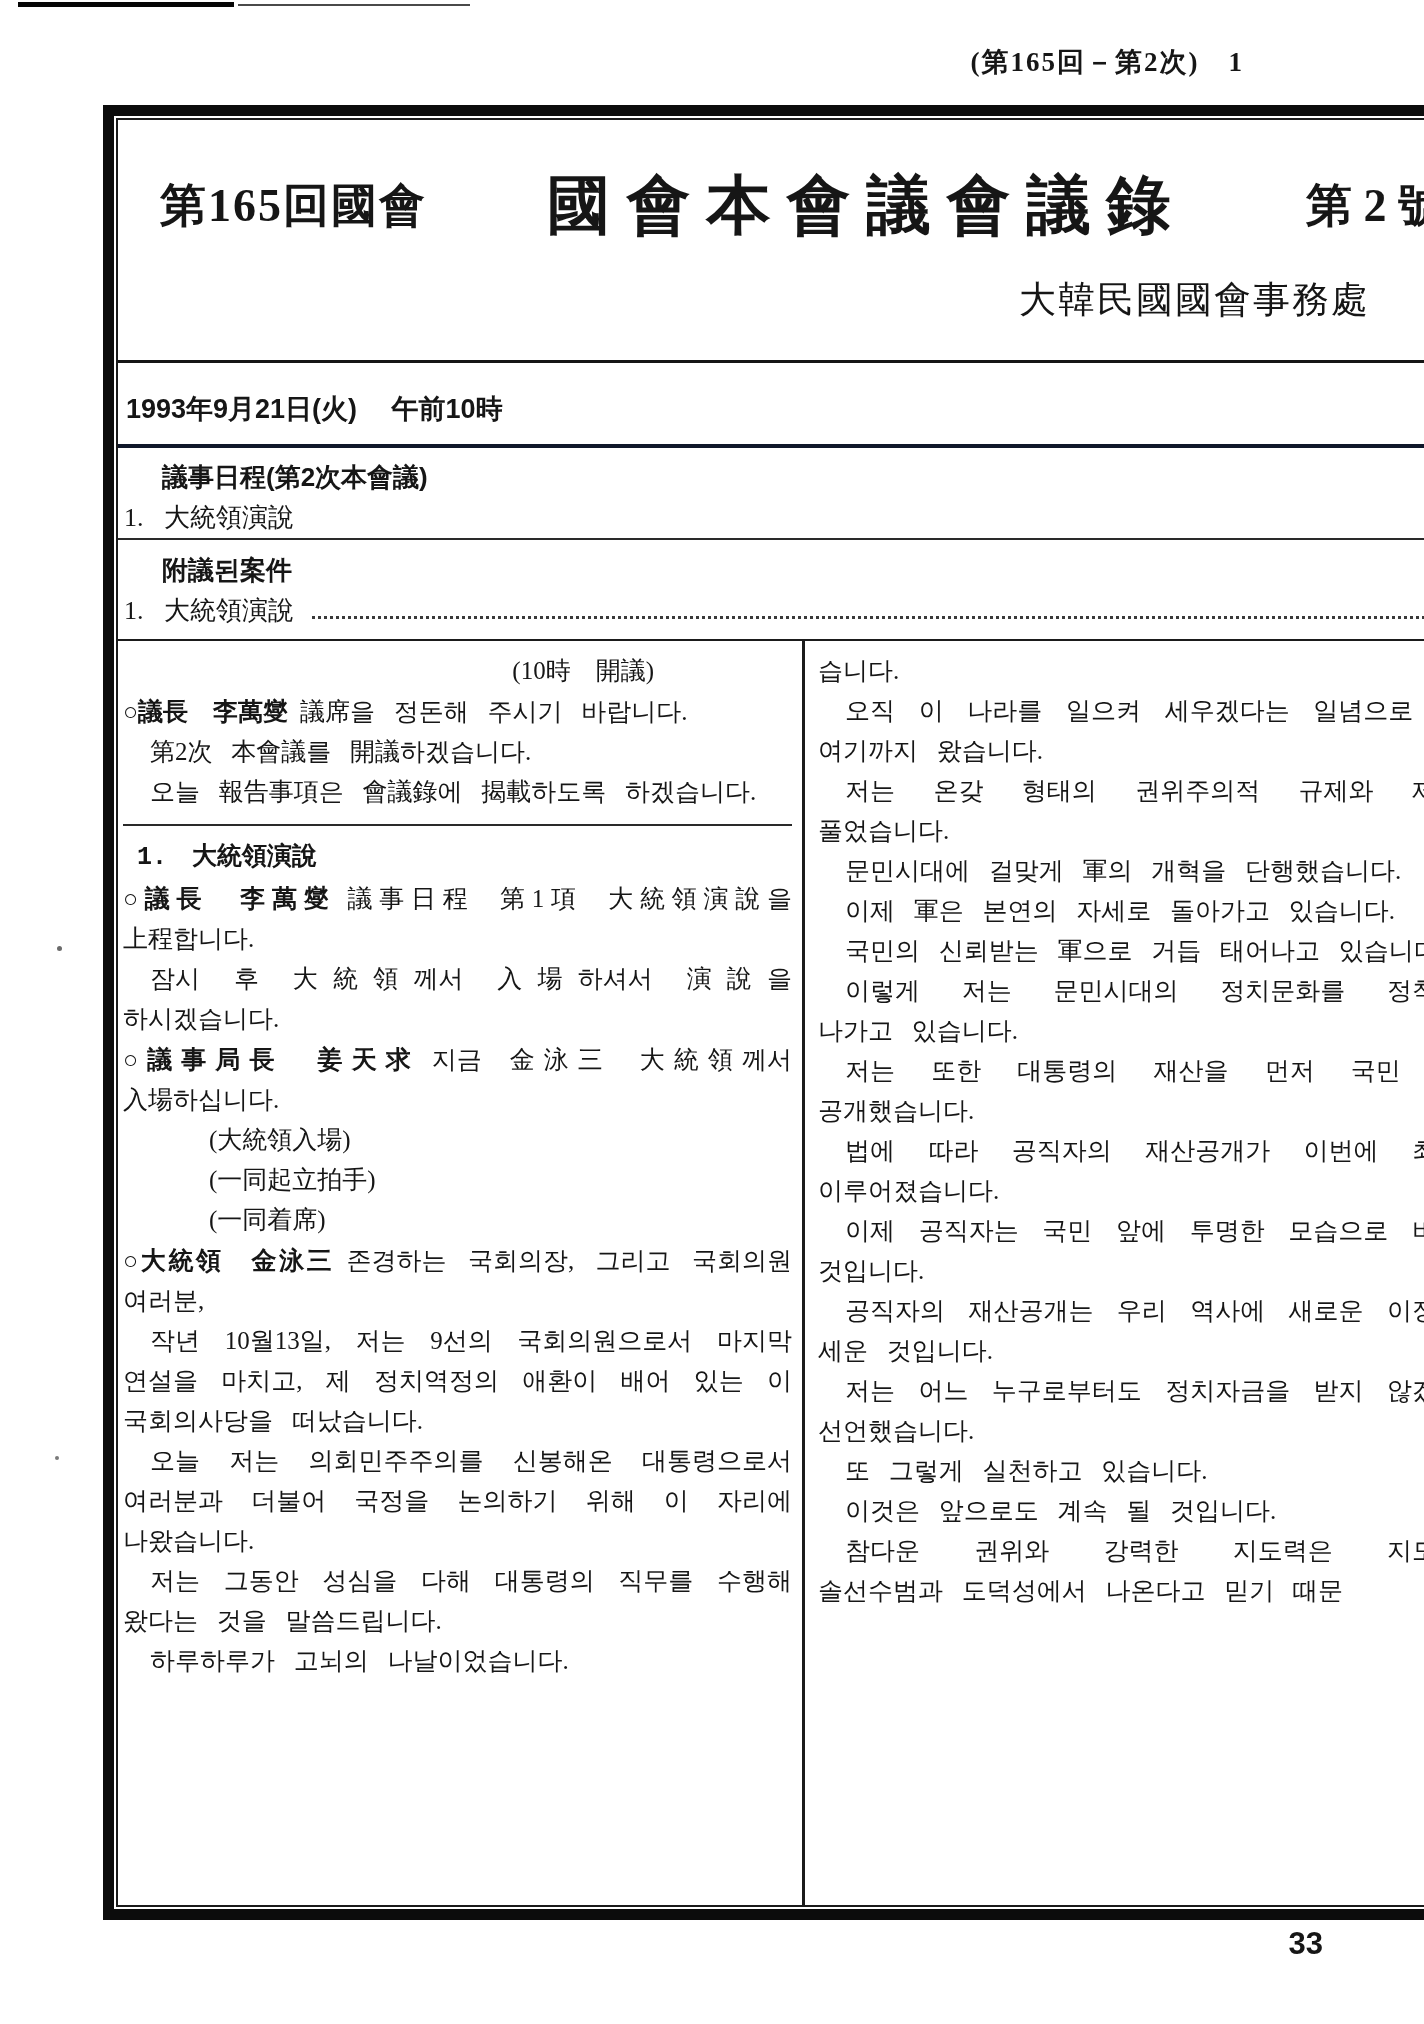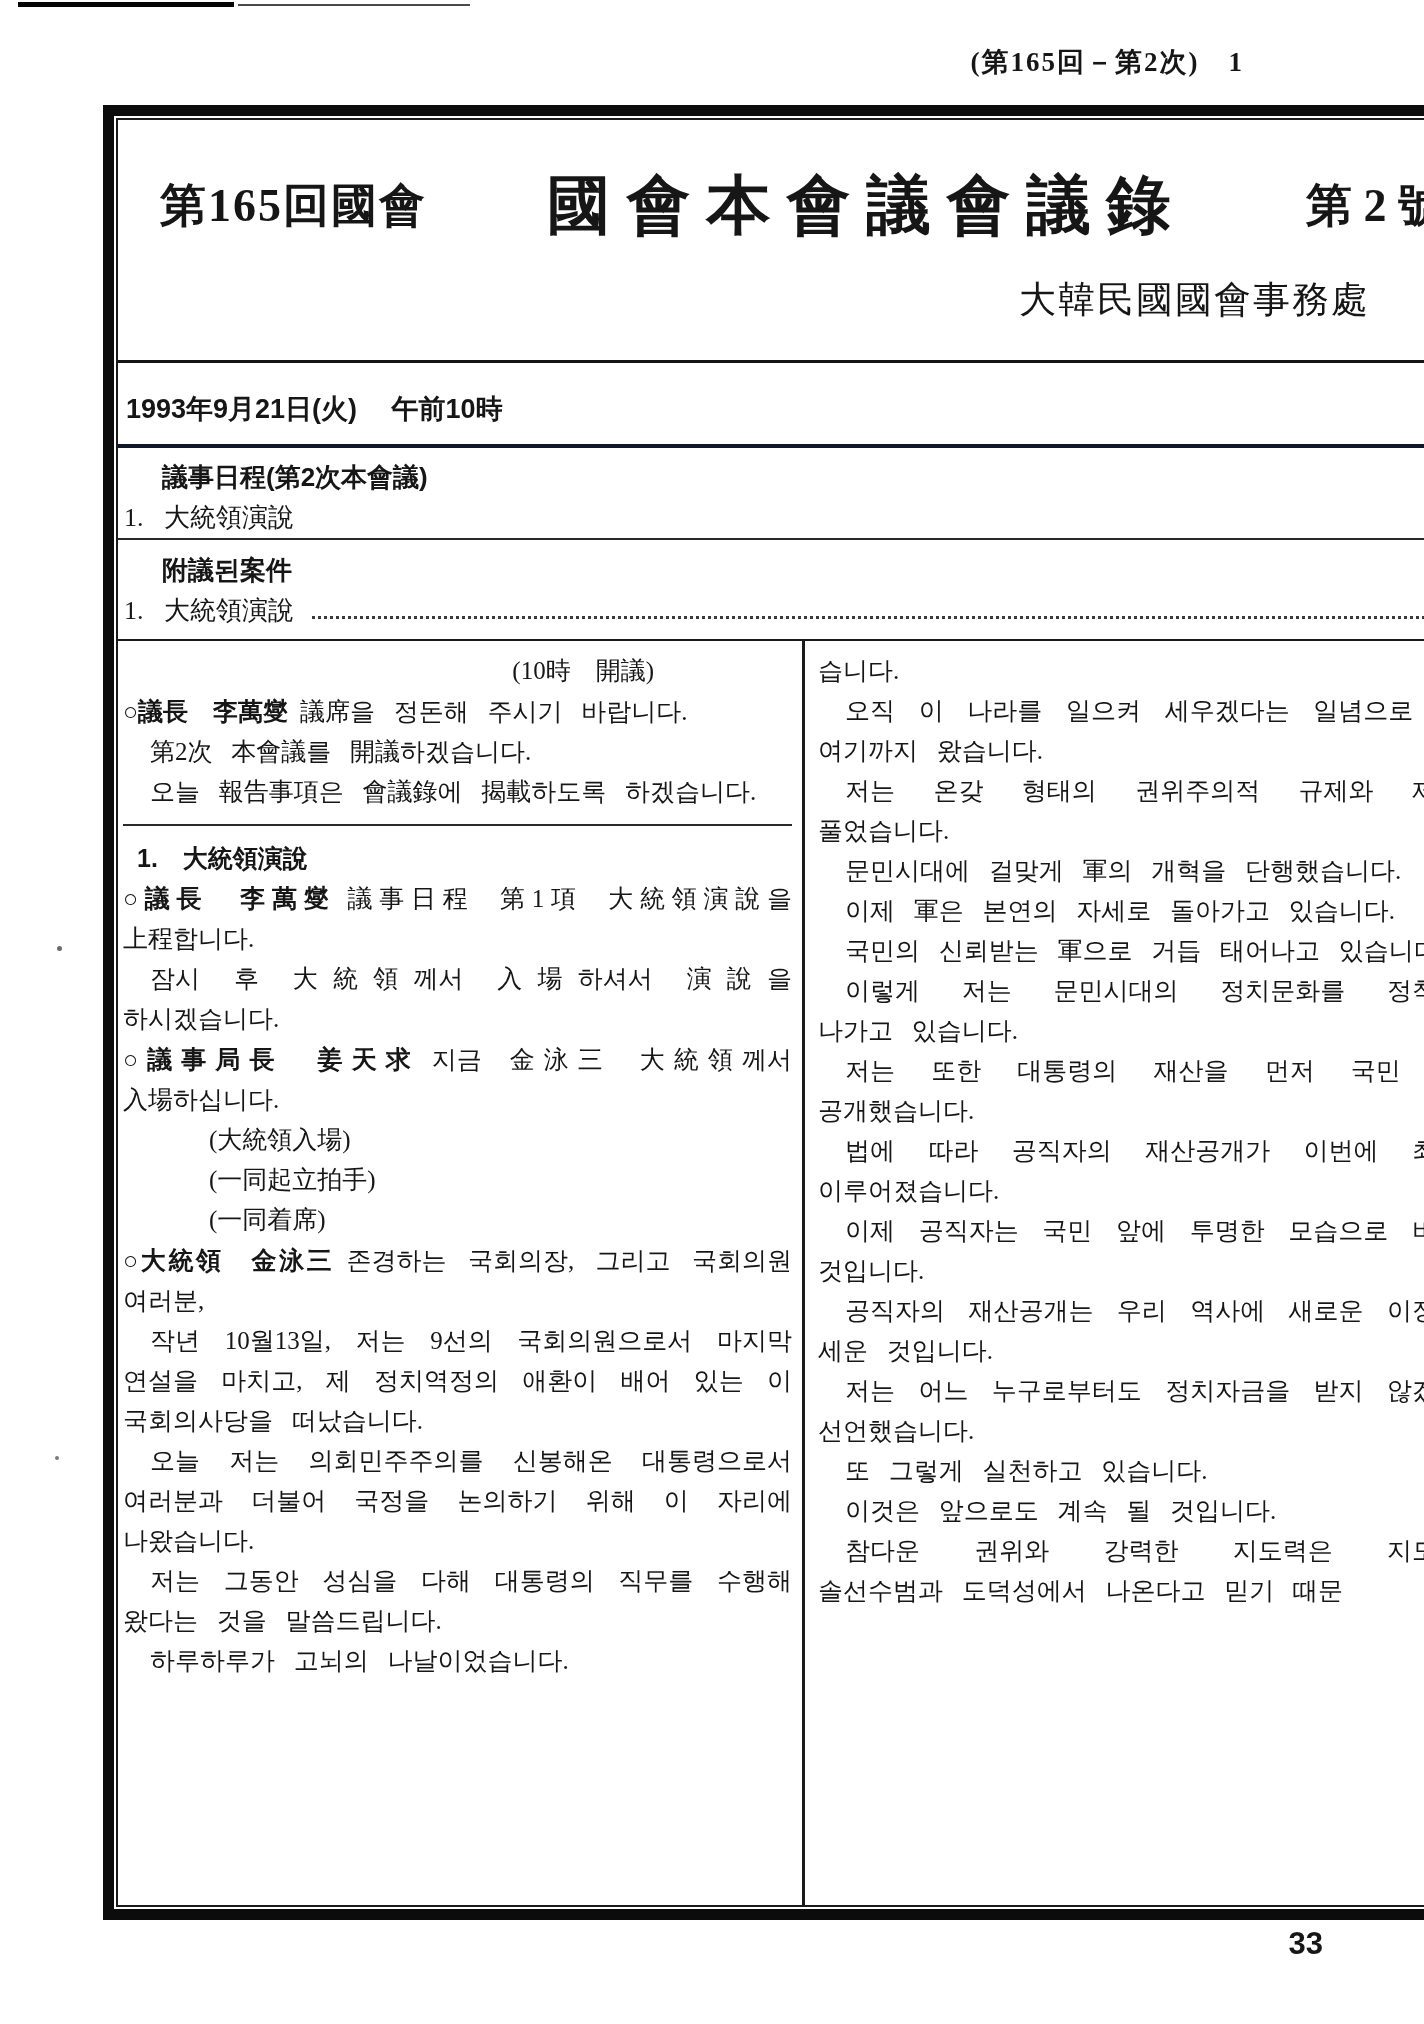--- a/index.html
+++ b/index.html
@@ -52,21 +52,21 @@
   .body-columns{flex:1;display:flex;overflow:hidden;}
   .col{width:50%;box-sizing:border-box;font-size:25px;line-height:40px;
        text-align:justify;text-align-last:left;word-break:keep-all;word-spacing:0.5em;
        overflow:hidden;}
   .col-left{border-right:3px solid #1b1b1b;padding:10px 10px 0 5px;}
   .col-right{padding:10px 5px 0 13px;}
   .para{margin:0;}
   .para.indent{text-indent:27px;}
   .para.time{text-align:right;text-align-last:right;padding-right:138px;}
   .para.stage{padding-left:86px;}
-  .para.heading{font-family:Liberation Sans, sans-serif;font-weight:bold;padding-left:14px;}
+  .para.heading{font-family:Liberation Mono, monospace;font-weight:bold;padding-left:14px;}
   .para .speaker{font-family:"Liberation Sans","DejaVu Sans",sans-serif;font-weight:bold;margin-right:12px;}
   .col-rule{border:none;border-top:2px solid #2a2a2a;margin:12px 0;}
 
   .page-number{position:absolute;top:1926px;right:101px;
                font-family:"Liberation Sans","DejaVu Sans",sans-serif;
                font-weight:bold;font-size:31px;}
 </style>
 </head>
 <body>
 

